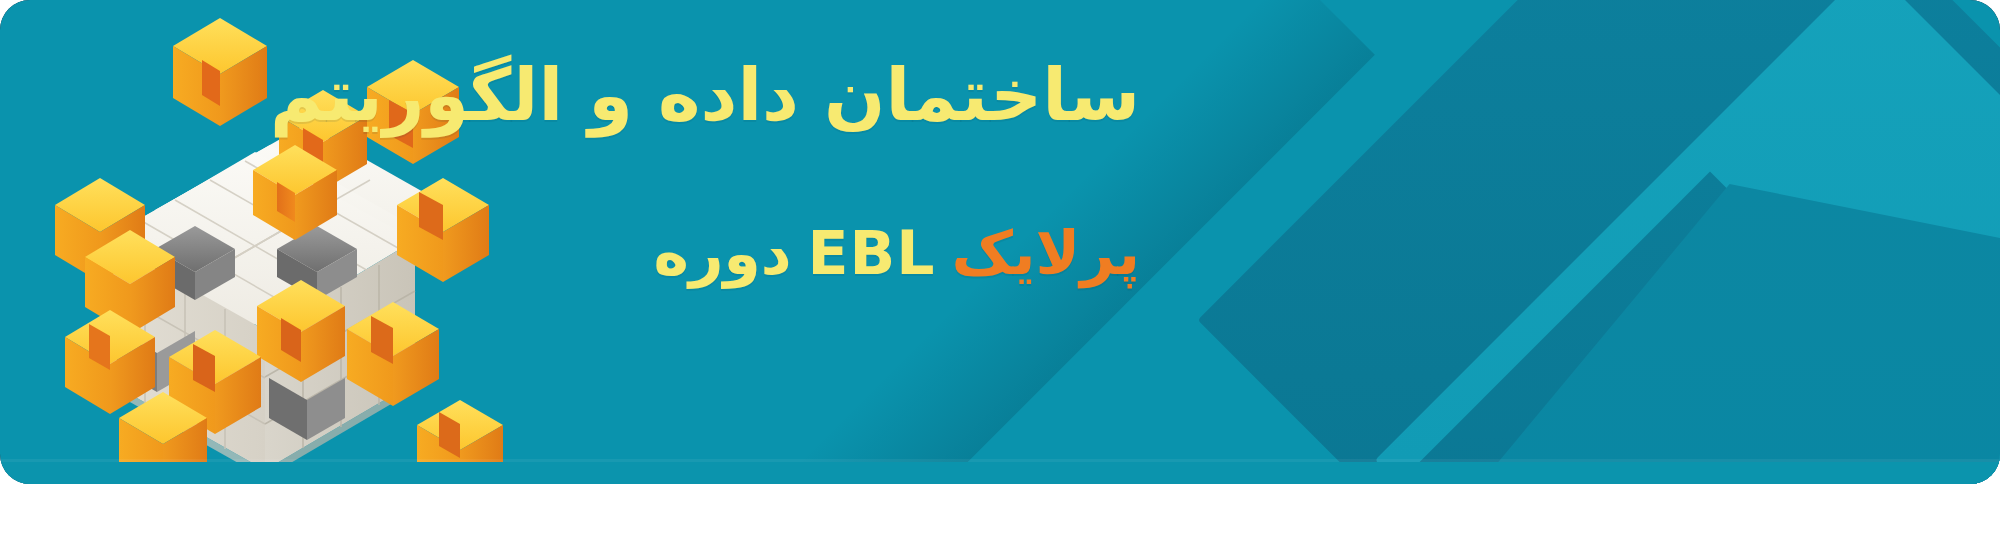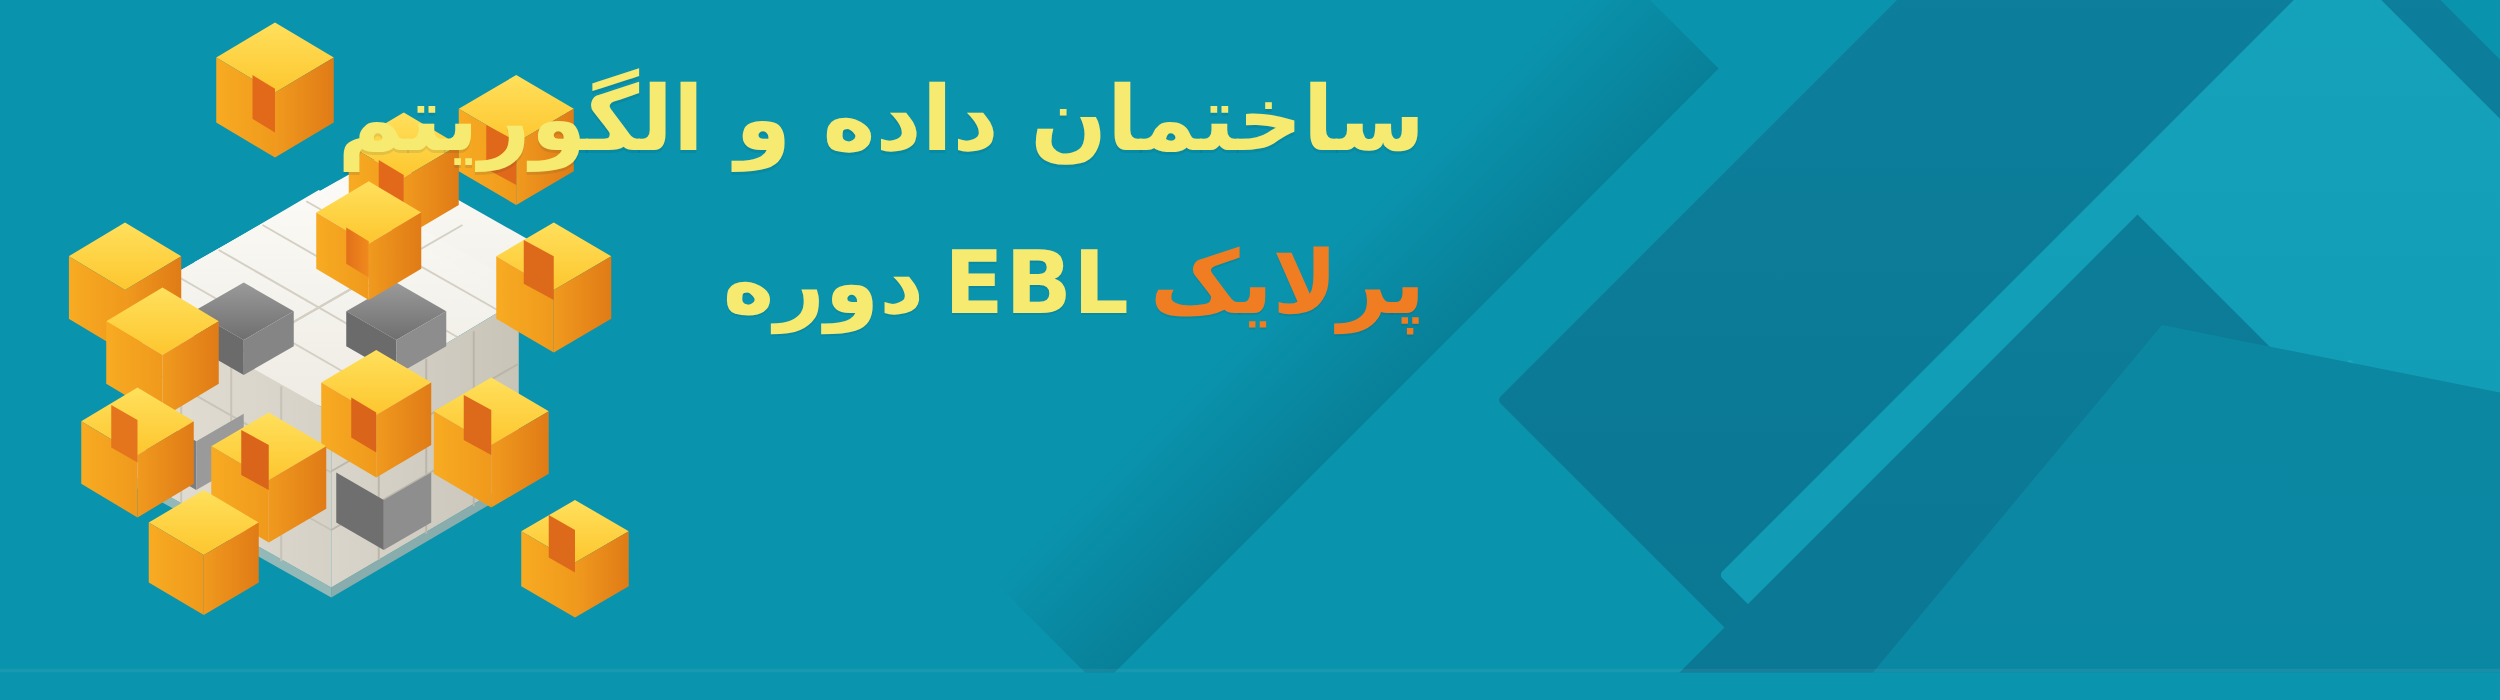--- a/index.html
+++ b/index.html
@@ -1,23 +1,24 @@
 <!DOCTYPE html>
 <html lang="fa" dir="rtl"><head>
 <meta charset="utf-8">
 <title>Banner</title>
 <style>
   html,body{margin:0;padding:0;background:#fff;}
   body{font-family:"DejaVu Sans","Liberation Sans",sans-serif;}
 
   .banner{
     position:relative;
-    width:2000px;height:560px;
+    width:2000px;height:484px;
     overflow:hidden;
     background:#0f172a;
+    border-radius:30px;
   }
 
   
   .bg-base{position:absolute;inset:0;background:#0a93ad;}
 
   .bg-layer{position:absolute;top:0;left:0;width:100%;height:100%;}
 
   
   .chev{position:absolute;}
 
@@ -86,22 +87,22 @@
   .headline{
     font-size:72px;
     font-weight:700;
     letter-spacing:-1px;
     line-height:1.05;
     color:#f7ea71;
     white-space:nowrap;
     text-shadow:0 2px 0 rgba(0,60,80,.10);
   }
   .subline{
-    margin-top:56px;
-    font-size:70px;
+    margin-top:88px;
+    font-size:60px;
     font-weight:700;
     line-height:1.05;
     white-space:nowrap;
     color:#f7ea71;
     text-shadow:0 2px 0 rgba(0,60,80,.10);
   }
   .subline .brand{
     color:#f07d22;
   }
   .subline .latin{

